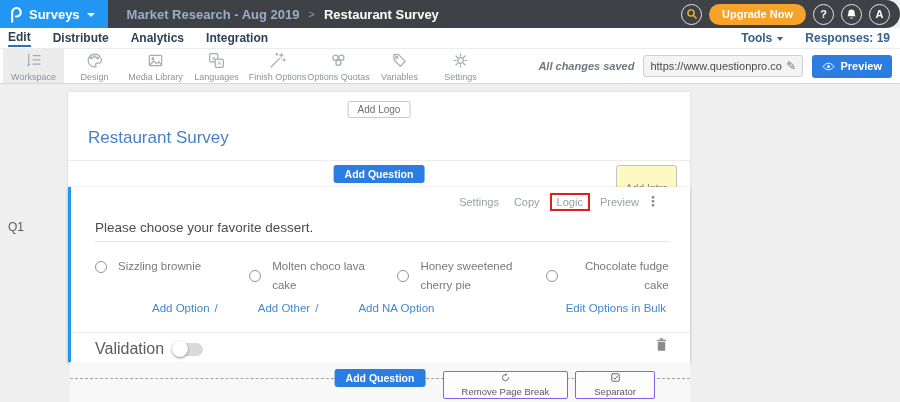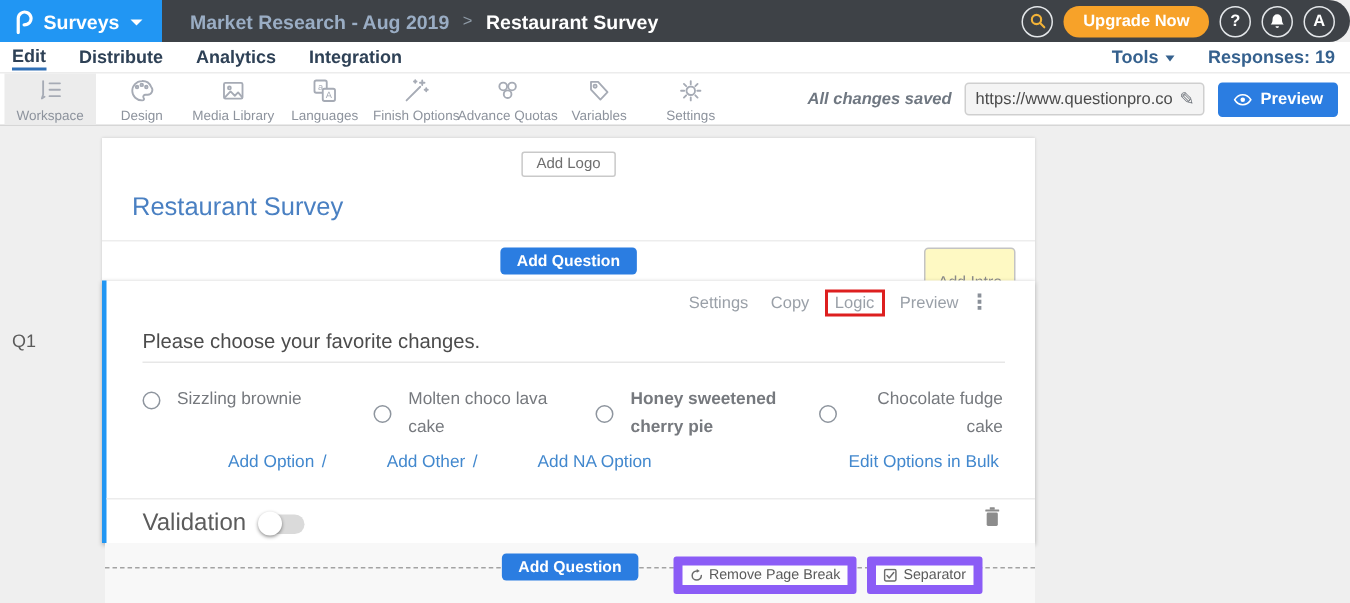--- a/index.html
+++ b/index.html
@@ -84,21 +84,21 @@
   .q-actions .q-act { cursor:pointer; }
   .logic-highlight { border:2px solid #dd1f1f; padding:1px 5px; margin:-3px -5px; }
   .kebab-icon { position:absolute; top:6px; right:30px; color:#8a9099; font-size:14px;
     font-weight:700; cursor:pointer; line-height:16px; }
   .q-text { position:absolute; left:24px; top:33px; font-size:13.5px; color:#4c4c4c; cursor:text; }
   .q-underline { position:absolute; left:24px; right:20px; top:54px; border-top:1px solid #e7e7e7; }
   .q-options { position:absolute; left:24px; top:70px; right:6px; display:flex; align-items:flex-start; }
   .opt { display:flex; align-items:center; gap:11px; cursor:pointer; }
   .opt:nth-child(1) { width:156px; }
   .opt:nth-child(2) { width:150px; }
-  .opt:nth-child(3) { width:150px;font-weight:bold; }
+  .opt:nth-child(3) { width:150px; }
   .opt:nth-child(4) { width:140px;text-align:right; }
   .radio-icon { width:12px; height:12px; border:1px solid #8e959e; border-radius:50%;
     flex:none; background:#fff; }
   .opt-label { font-size:11.5px; color:#76797e; line-height:19px; max-width:100px; }
   .opt-links { position:absolute; left:46px; top:115px; font-size:11.5px; display:flex; gap:5px; }
   .opt-links a { color:#4288ce; text-decoration:none; cursor:pointer;margin-left:35px; }
   .opt-links .sep { color:#4288ce; }
   .bulk-link { position:absolute; right:24px; top:115px; font-size:11.5px; color:#4288ce;
     text-decoration:none; cursor:pointer; }
   .v-divider { position:absolute; left:0; right:0; top:145px; border-top:1px solid #ececec; }
@@ -108,23 +108,23 @@
     display:inline-block; cursor:pointer; }
   .knob { position:absolute; left:-1px; top:-2px; width:16px; height:16px; background:#fff;
     border-radius:50%; box-shadow:0 1px 2.5px rgba(0,0,0,0.45); }
   .trash-btn { position:absolute; right:22px; top:150px; cursor:pointer; background:none;
     border:none; padding:0; }
 
   .page-break { position:absolute; left:70px; top:362px; width:620px; height:40px; background:#f8f8f8; }
   .dash-line { position:absolute; left:0; right:0; top:16px; border-top:1px dashed #a3a3a3; }
   .add-q-bottom { position:absolute; left:50%; top:7px; transform:translateX(-50%); }
   .chips { position:absolute; right:35px; top:9px; display:flex; gap:7px; }
-  .chip { background:#fdfdfd; border:6px solid #8b5cf6; border-radius:2px; font-size:9.5px;
-    color:#5a5a5a; padding:1px 5px; display:flex; align-items:center; gap:4px;
-    white-space:nowrap; cursor:pointer; }
+  .chip { background:#fdfdfd; border:1px solid #8b5cf6; border-radius:2px; font-size:9.5px;
+    color:#5a5a5a; padding:1px 18px; display:flex; align-items:center; gap:4px;
+    white-space:nowrap; cursor:pointer;flex-direction:column; }
   .chip svg { stroke:#6b6b6b; fill:none; stroke-width:1.1; stroke-linecap:round; stroke-linejoin:round; }
 </style>
 </head>
 <body>
 
 <div class="stage">
 
   <header class="topbar">
     <div class="brand">
       <svg width="13" height="17" viewBox="0 0 14 18">
@@ -217,21 +217,21 @@
         <path d="M9.3 2.6v1.8 M8.4 3.5h1.8"></path>
       </svg>
       <span class="tool-label">Finish Options</span>
     </div>
     <div class="tool">
       <svg width="19" height="19" viewBox="0 0 20 20">
         <circle cx="6.8" cy="7" r="2.7"></circle>
           <circle cx="13" cy="7" r="2.7"></circle>
           <circle cx="9.9" cy="12.4" r="2.7"></circle>
       </svg>
-      <span class="tool-label">Advance Quotas</span>
+      <span class="tool-label">Options Quotas</span>
     </div>
     <div class="tool">
       <svg width="19" height="19" viewBox="0 0 20 20">
         <path d="M4.2 3.8v5.4l6.6 7 5-5.2-6.6-7.2z"></path>
         <circle cx="7.1" cy="6.8" r="1.1"></circle>
       </svg>
       <span class="tool-label">Variables</span>
     </div>
     <div class="tool">
       <svg width="19" height="19" viewBox="0 0 20 20">
@@ -269,21 +269,21 @@
 
   <section class="question-block">
     <div class="q-actions">
       <span class="q-act">Settings</span>
       <span class="q-act">Copy</span>
       <span class="q-act logic-highlight">Logic</span>
       <span class="q-act">Preview</span>
     </div>
     <span class="kebab-icon">⋮</span>
 
-    <div class="q-text">Please choose your favorite changes.</div>
+    <div class="q-text">Please choose your favorite dessert.</div>
     <div class="q-underline"></div>
 
     <div class="q-options">
       <div class="opt">
         <span class="radio-icon"></span>
         <span class="opt-label">Sizzling brownie</span>
       </div>
       <div class="opt">
         <span class="radio-icon"></span>
         <span class="opt-label">Molten choco lava cake</span>

